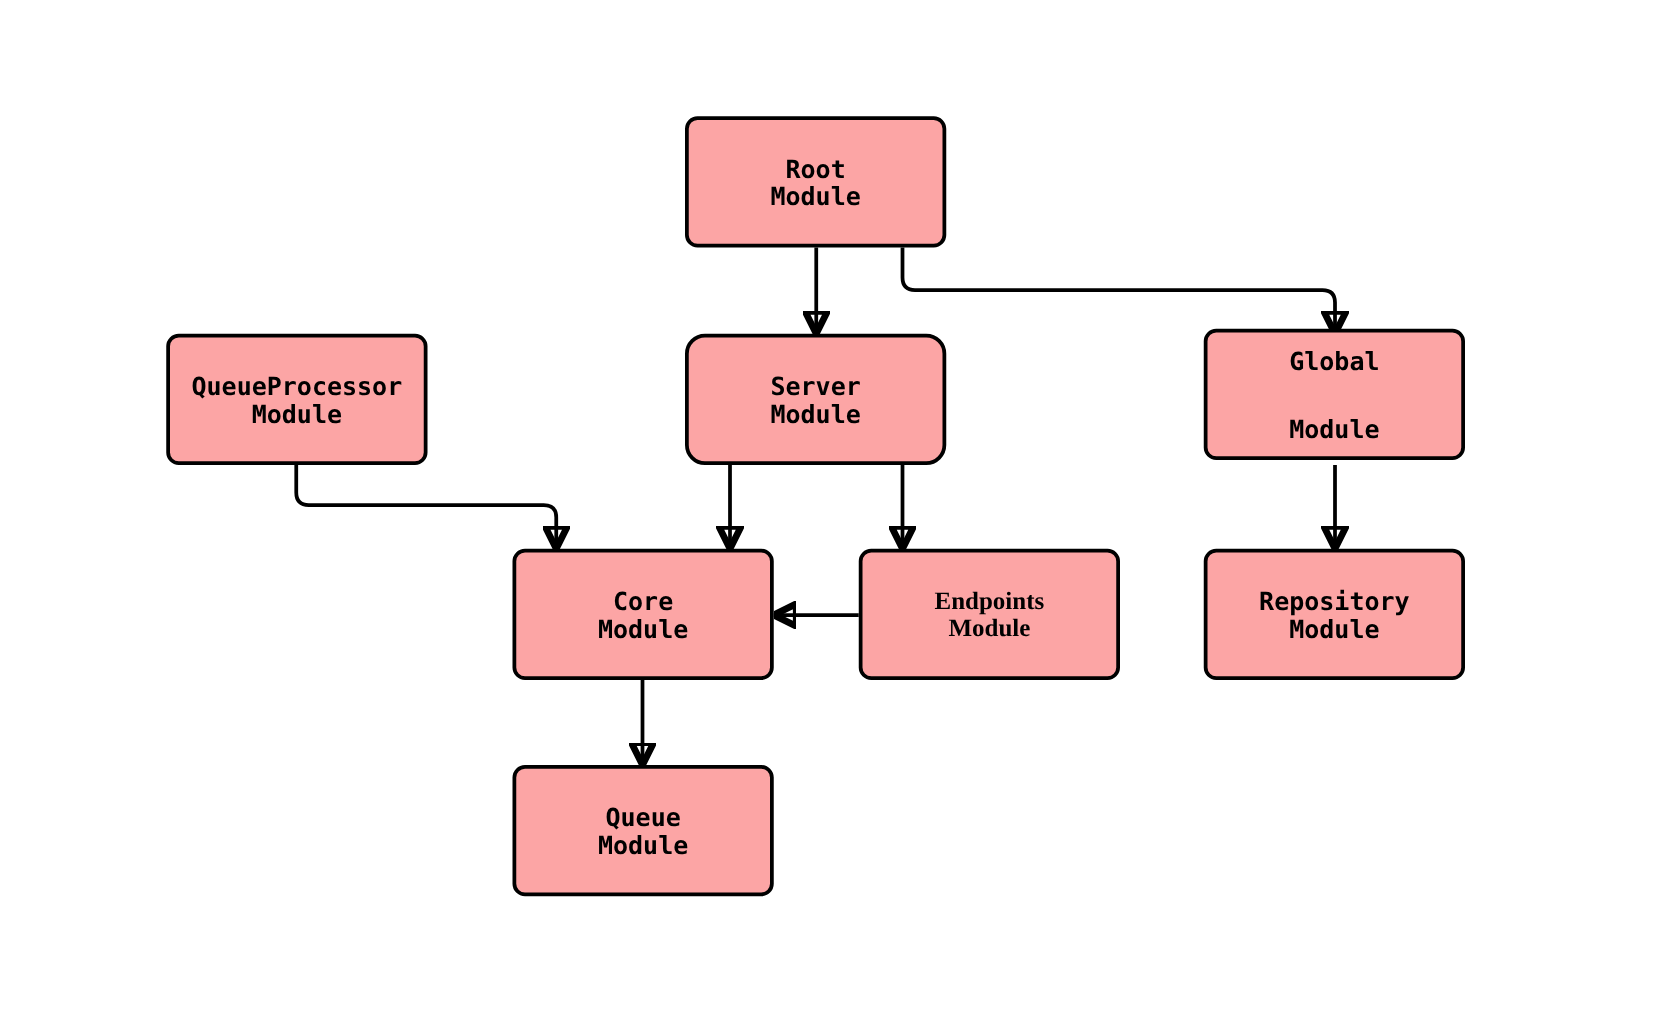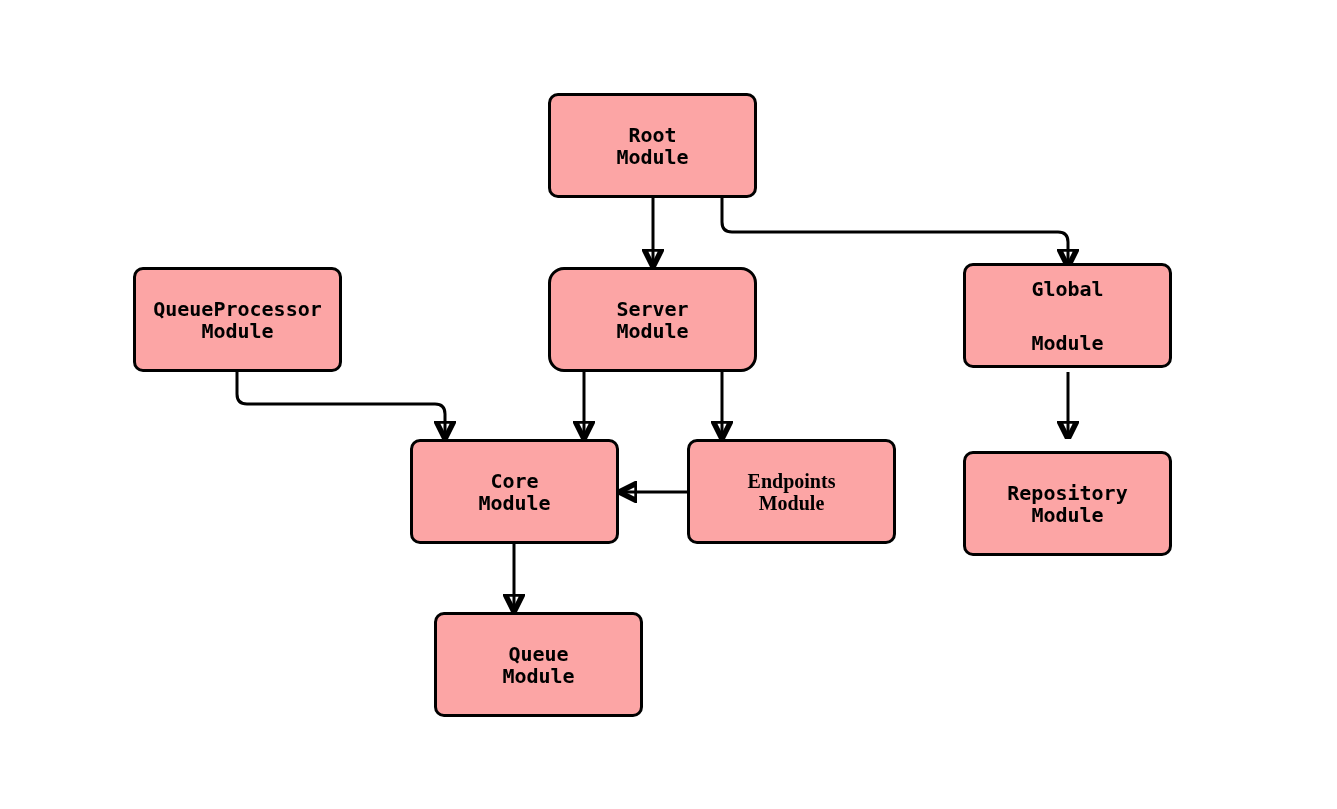--- a/index.html
+++ b/index.html
@@ -93,23 +93,23 @@
   <div class="node" style="left:410px; top:439px;">
     <span>Core</span>
     <span>Module</span>
   </div>
 
   <div class="node" style="left:687px; top:439px;font-family:Liberation Serif, serif;">
     <span>Endpoints</span>
     <span>Module</span>
   </div>
 
-  <div class="node" style="left:963px; top:439px;margin-top:12px;">
+  <div class="node" style="left:963px; top:439px;">
     <span>Repository</span>
     <span>Module</span>
   </div>
 
-  <div class="node" style="left:434px; top:612px;">
+  <div class="node" style="left:410px; top:612px;">
     <span>Queue</span>
     <span>Module</span>
   </div>
 
 </div>
 
 </body></html>

